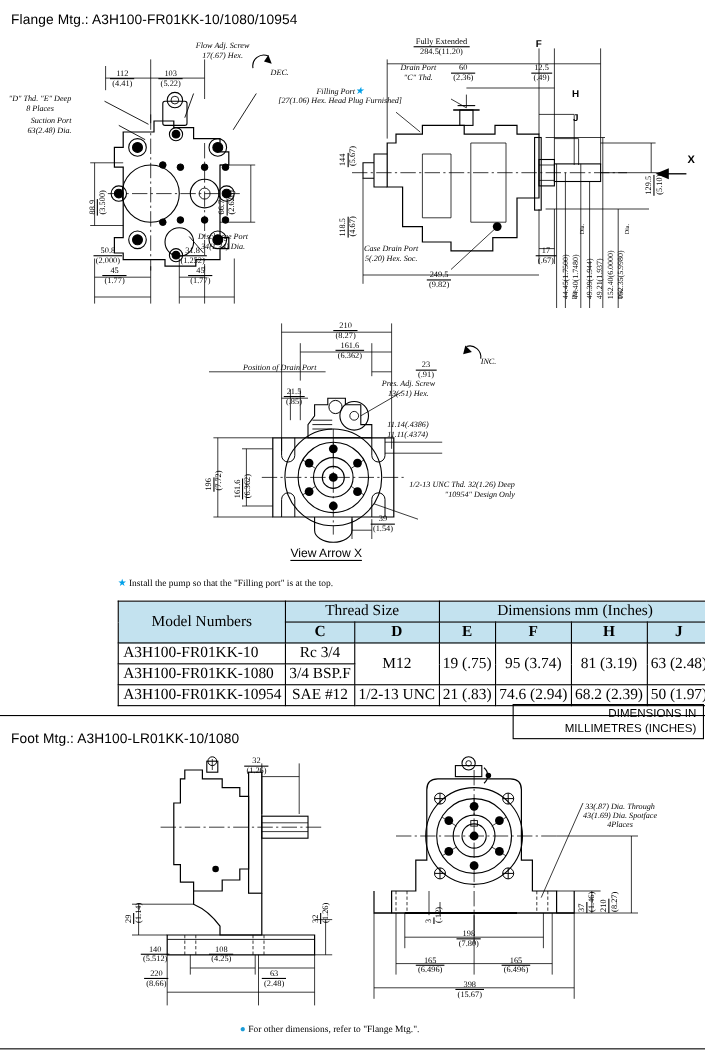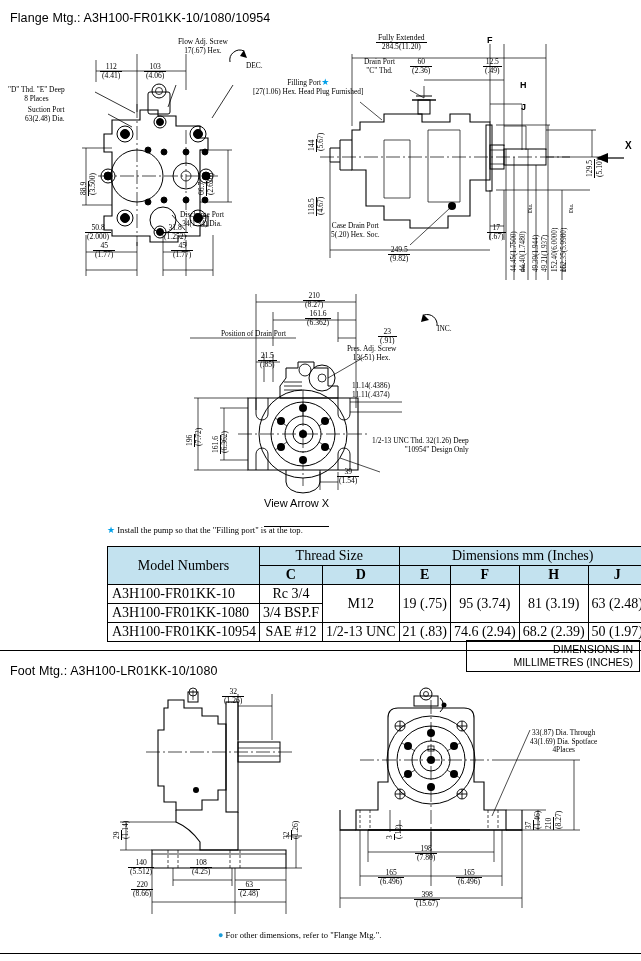--- a/index.html
+++ b/index.html
@@ -5,27 +5,27 @@
   html,body{margin:0;padding:0;background:#ffffff;}
   body{
     width:641px;height:961px;position:relative;overflow:hidden;
     font-family:"Liberation Serif", serif;
     color:#000;
     -webkit-font-smoothing:antialiased;
   }
   .abs{position:absolute;}
   .sans{font-family:"Liberation Sans", sans-serif;}
   .ctr{text-align:center;}
-  .lbl{font-size:7.4px;line-height:8.6px;white-space:nowrap;}
+  .lbl{font-size:7.4px;line-height:8.6px;white-space:nowrap;font-style:italic;}
   .dim{font-size:7.6px;line-height:8.4px;white-space:nowrap;text-align:center;}
   .dim .v{border-bottom:0.9px solid #000;padding:0 2px;display:block;}
   .dim .p{display:block;padding:0 2px;}
   .rot{transform:rotate(-90deg);transform-origin:0 0;white-space:nowrap;}
   .title{font-family:"Liberation Sans",sans-serif;font-size:12.5px;letter-spacing:.1px;}
-  .viewx{font-family:"Liberation Sans",sans-serif;font-size:11px;border-bottom:1px solid #000;padding-bottom:17px;}
+  .viewx{font-family:"Liberation Sans",sans-serif;font-size:11px;border-bottom:1px solid #000;padding-bottom:0;}
   
   .ln{position:absolute;background:#000;}
   .hr{height:1px;}
   
   table.spec{border-collapse:collapse;font-family:"Liberation Serif",serif;font-size:14px;border-radius:20px;}
   table.spec td,table.spec th{border:0.9px solid #000;padding:1px 3px;text-align:center;white-space:nowrap;font-weight:normal;}
   table.spec th{background:#c3e2ef;}
   table.spec td.model{text-align:left;padding-left:4px;}
   .starnote{font-size:8.6px;}
   .star{color:#00a0e9;font-size:9px;}
@@ -156,21 +156,21 @@
       <path d="M16 2 L19 10 L12 8 Z" fill="#000"></path>
     </svg>
 </div>
 
 <div class="abs dim" style="left:100px;top:63px;">
   <span class="v">112</span>
   <span class="p">(4.41)</span>
 </div>
 <div class="abs dim" style="left:144px;top:63px;">
   <span class="v">103</span>
-  <span class="p">(4.06)</span>
+  <span class="p">(5.22)</span>
 </div>
 <div class="abs" style="left:80px;top:196px;">
   <div class="rot dim" style="position:absolute;left:0;top:0;">
     <span style="display:inline-block;border-bottom:0.9px solid #000;padding:0 1px;">88.9</span>
   </div>
   <div class="rot dim" style="position:absolute;left:9px;top:0;">
     <span style="display:inline-block;padding:0 1px;">(3.500)</span>
   </div>
 </div>
 <div class="abs" style="left:198px;top:196px;">

